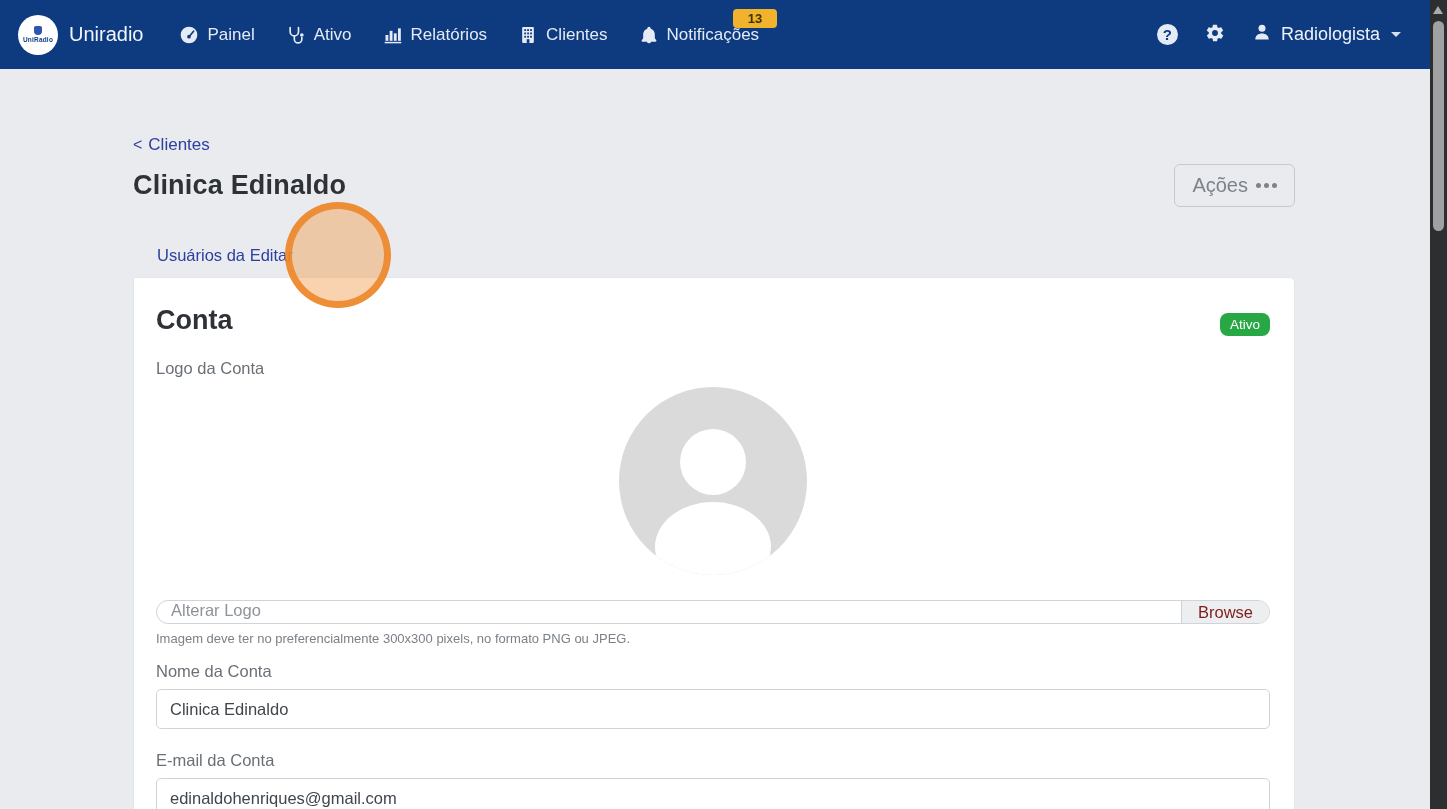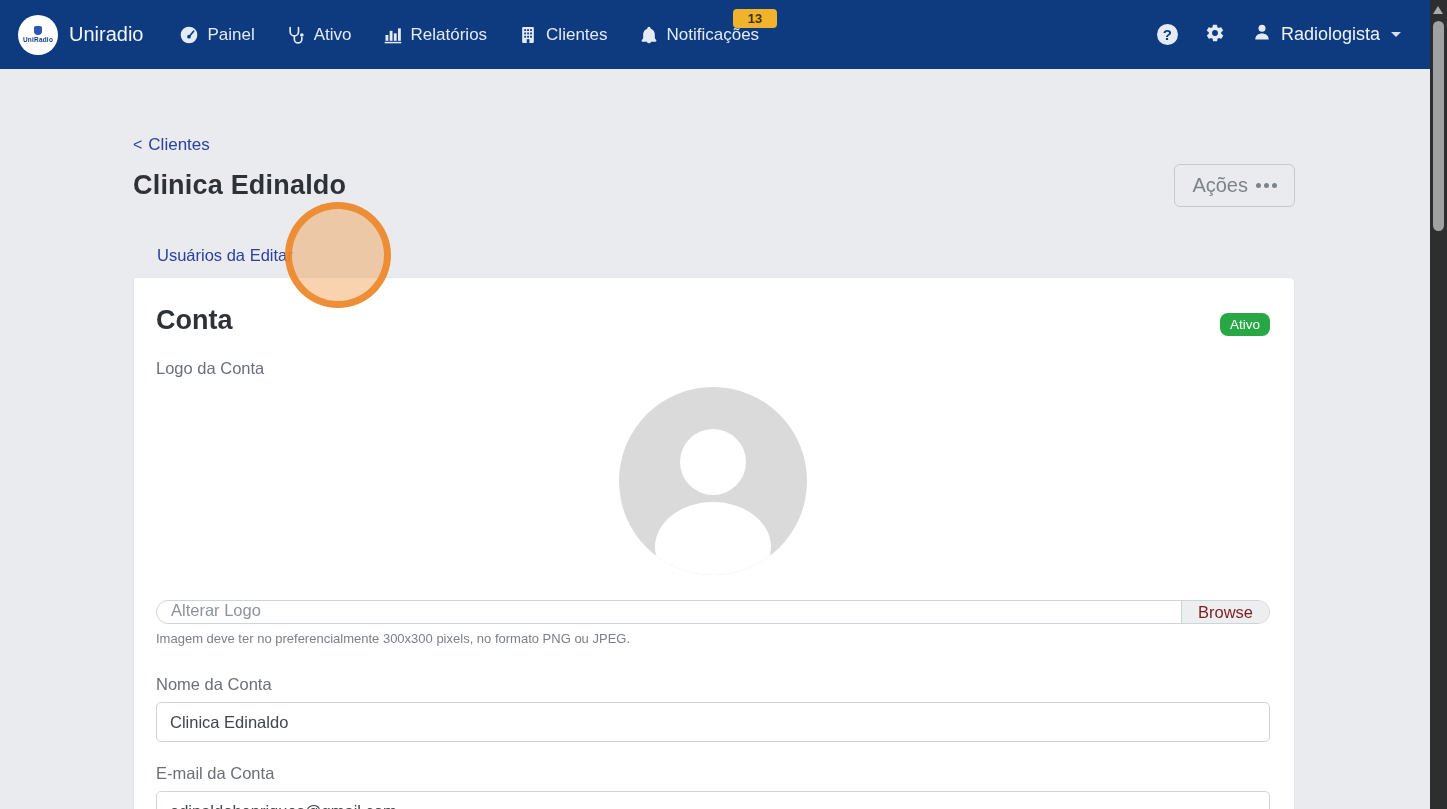--- a/index.html
+++ b/index.html
@@ -103,21 +103,21 @@
     background:#fff; display:flex; overflow:hidden; cursor:pointer;
   }
   .file-placeholder { padding-left:14px; color:#8d939a; font-size:16.5px; flex:1; }
   .browse-btn {
     height:100%; display:flex; align-items:center; padding:0 16px;
     background:#eceef0; border-left:1px solid #ced4da;
     color:#7f1d1d; font-size:16.5px;
   }
   .file-help { margin-top:7px; font-size:13px; color:#7b8187; }
 
-  .form-group { margin-top:29px; }
+  .form-group { margin-top:16px; }
   .form-group.last { margin-top:22px; }
   .form-group .field-label { display:block; margin-bottom:8px; }
   .text-input {
     width:100%; height:40px; border:1px solid #ced4da; border-radius:5px;
     padding:0 13px; font-size:16.5px; color:#3f464c; background:#fff;
     font-family:inherit; outline:none;
   }
 
   
   .click-circle {

